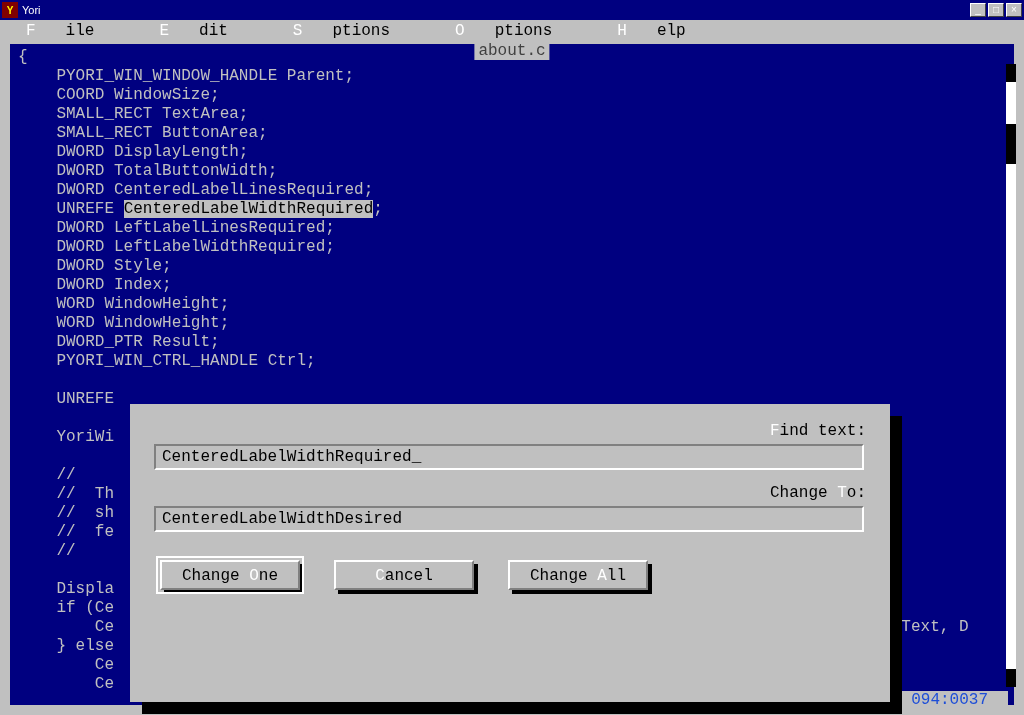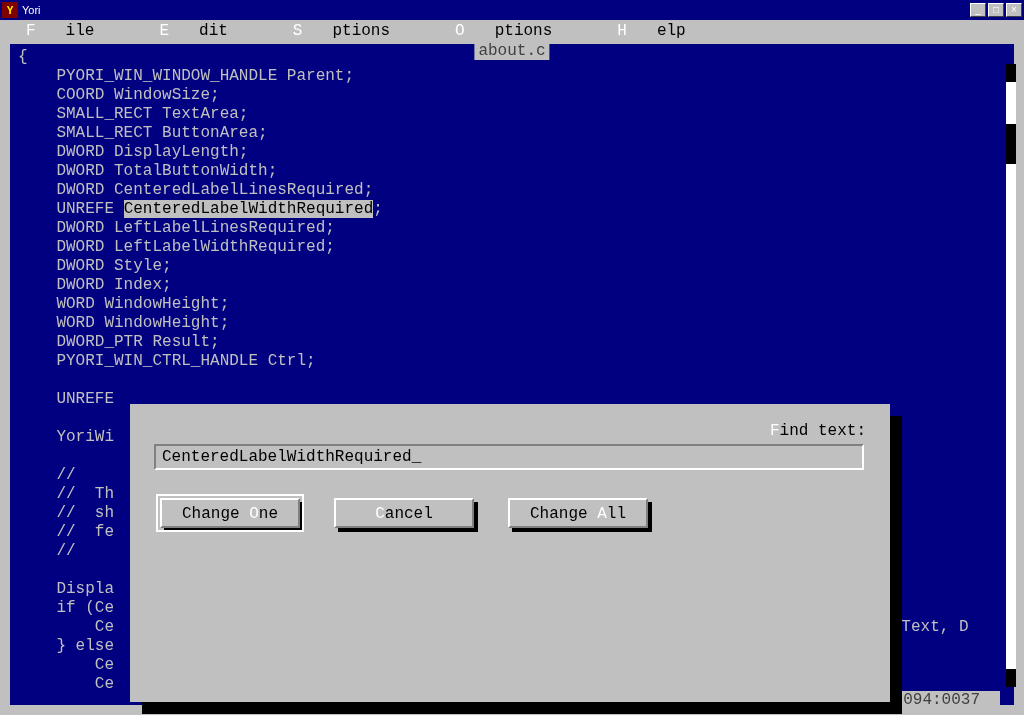--- a/index.html
+++ b/index.html
@@ -111,24 +111,24 @@
 }
 .scrollbar-v .up { top: 0; }
 .scrollbar-v .down { bottom: 0; }
 .scrollbar-v .thumb {
   position: absolute;
   left: 0; right: 0; top: 60px; height: 40px;
   background: #000000;
 }
 .statusbar {
   position: absolute;
-  right: 24px;
+  right: 16px;
   bottom: 6px;
   background: #c0c0c0;
-  color: #404040;
+  color: #1d4ed8;
   font-family: "Consolas","Courier New",monospace;
   font-size: 16px;
   padding: 0 20px;
 }
 
 
 .dialog-shadow {
   position: absolute;
   left: 142px;
   top: 396px;
@@ -276,20 +276,22 @@
   </div>
 
   <div class="statusbar">094:0037</div>
 
   <div class="dialog-shadow"></div>
   <div class="dialog">
     <div class="dialog-body">
       <div class="dlg-label"><span></span><span class="hk">F</span><span>ind text:</span></div>
       <div class="dlg-input cursor"><span>CenteredLabelWidthRequired</span></div>
 
+      <div class="dlg-label"><span>Change </span><span class="hk">T</span><span>o:</span></div>
+      <div class="dlg-input"><span>CenteredLabelWidthDesired</span></div>
 
 
       <div class="dlg-buttons">
         <div class="dlg-btn-wrap">
           <div class="dlg-btn-shadow"></div>
           <div class="dlg-btn default"><span>Change </span><span class="hk">O</span><span>ne</span></div>
         </div>
         <div class="dlg-btn-wrap">
           <div class="dlg-btn-shadow"></div>
           <div class="dlg-btn"><span class="hk">C</span><span>ancel</span></div>

